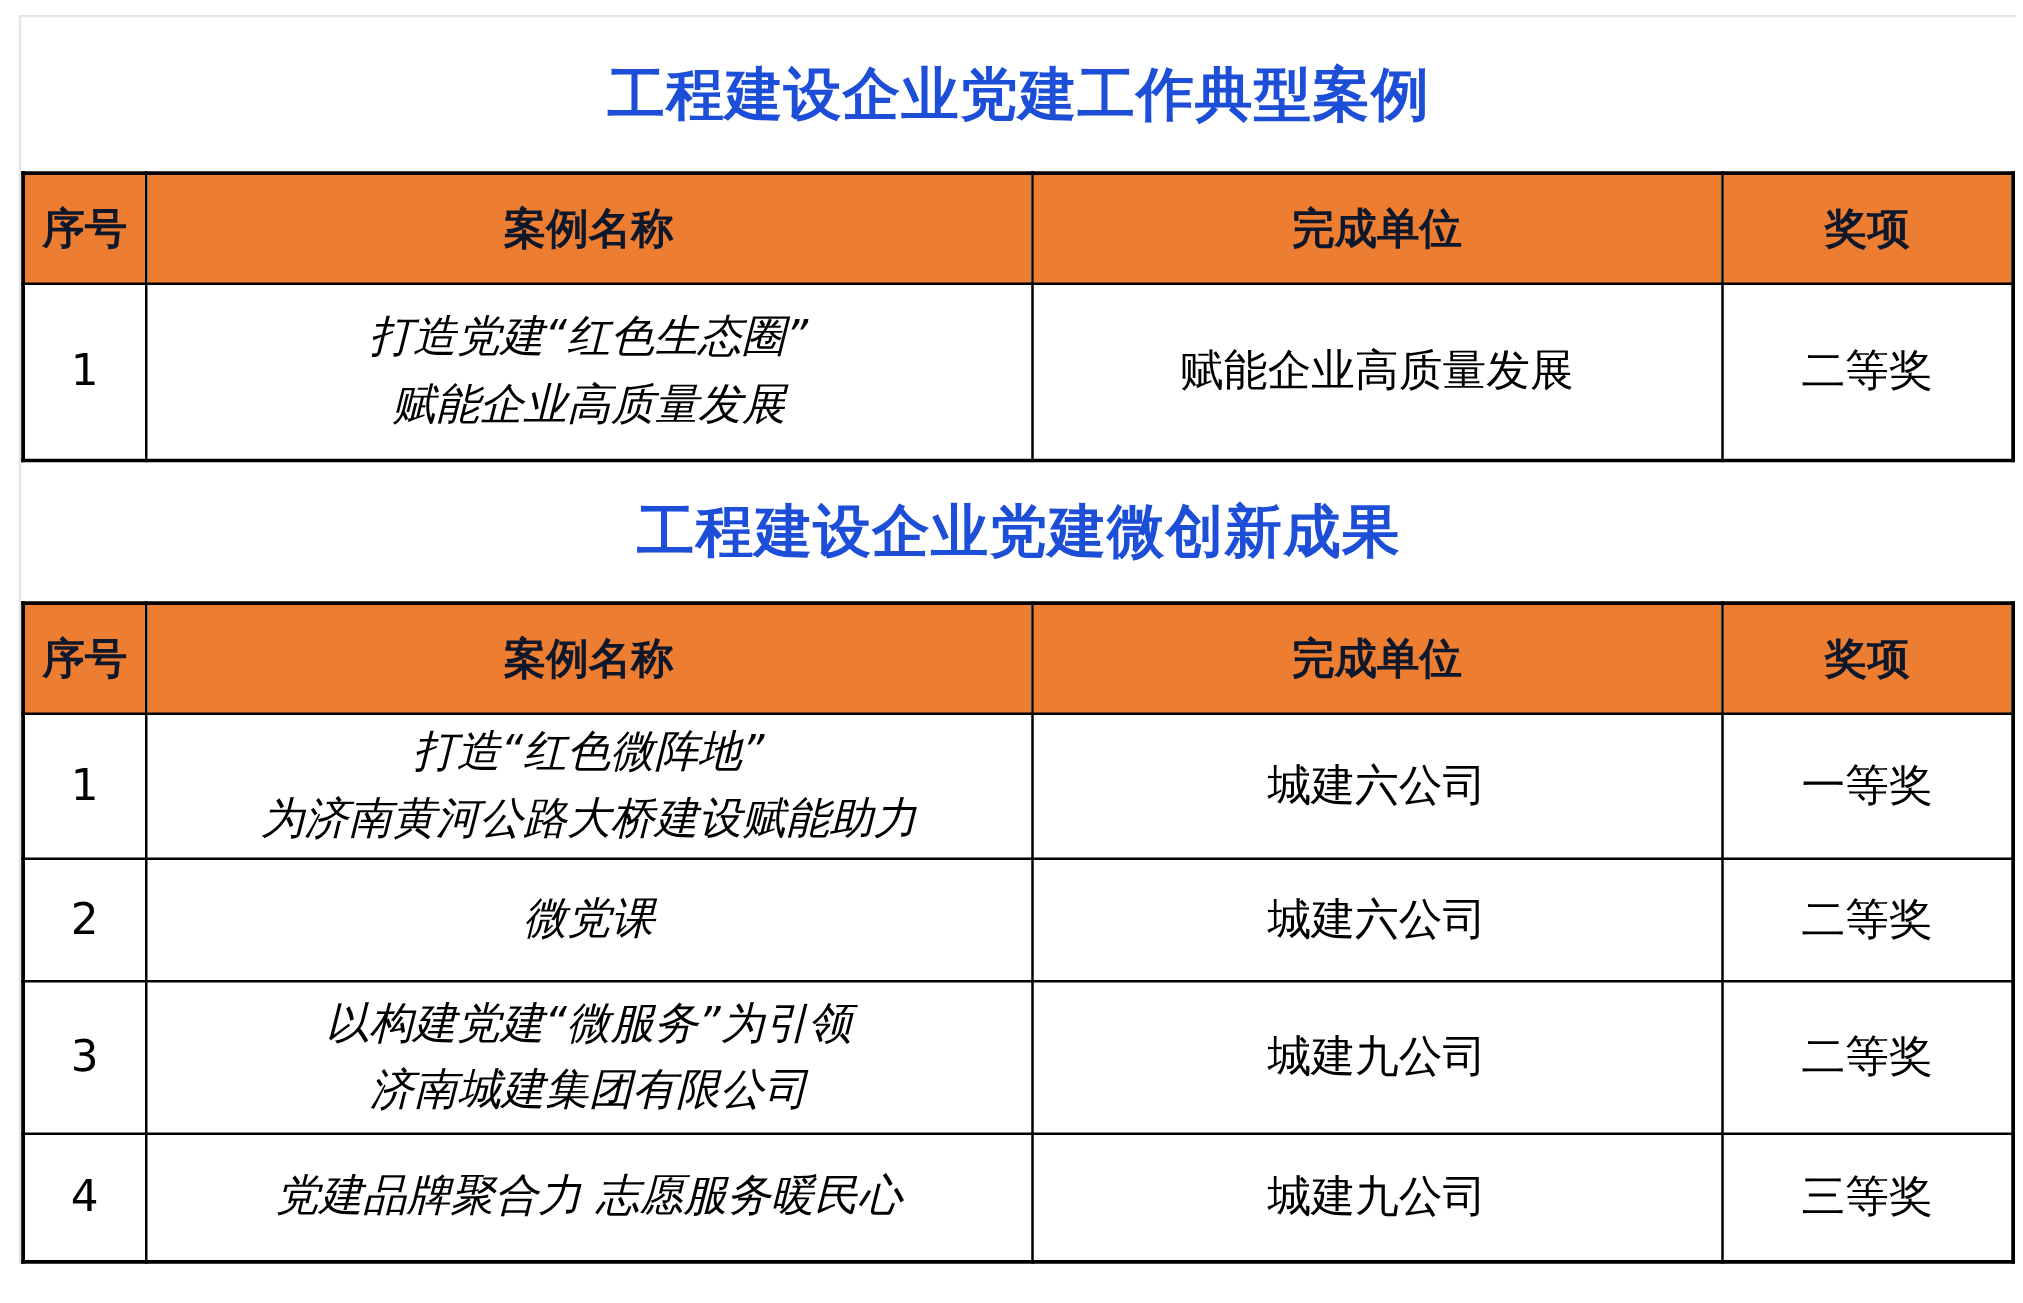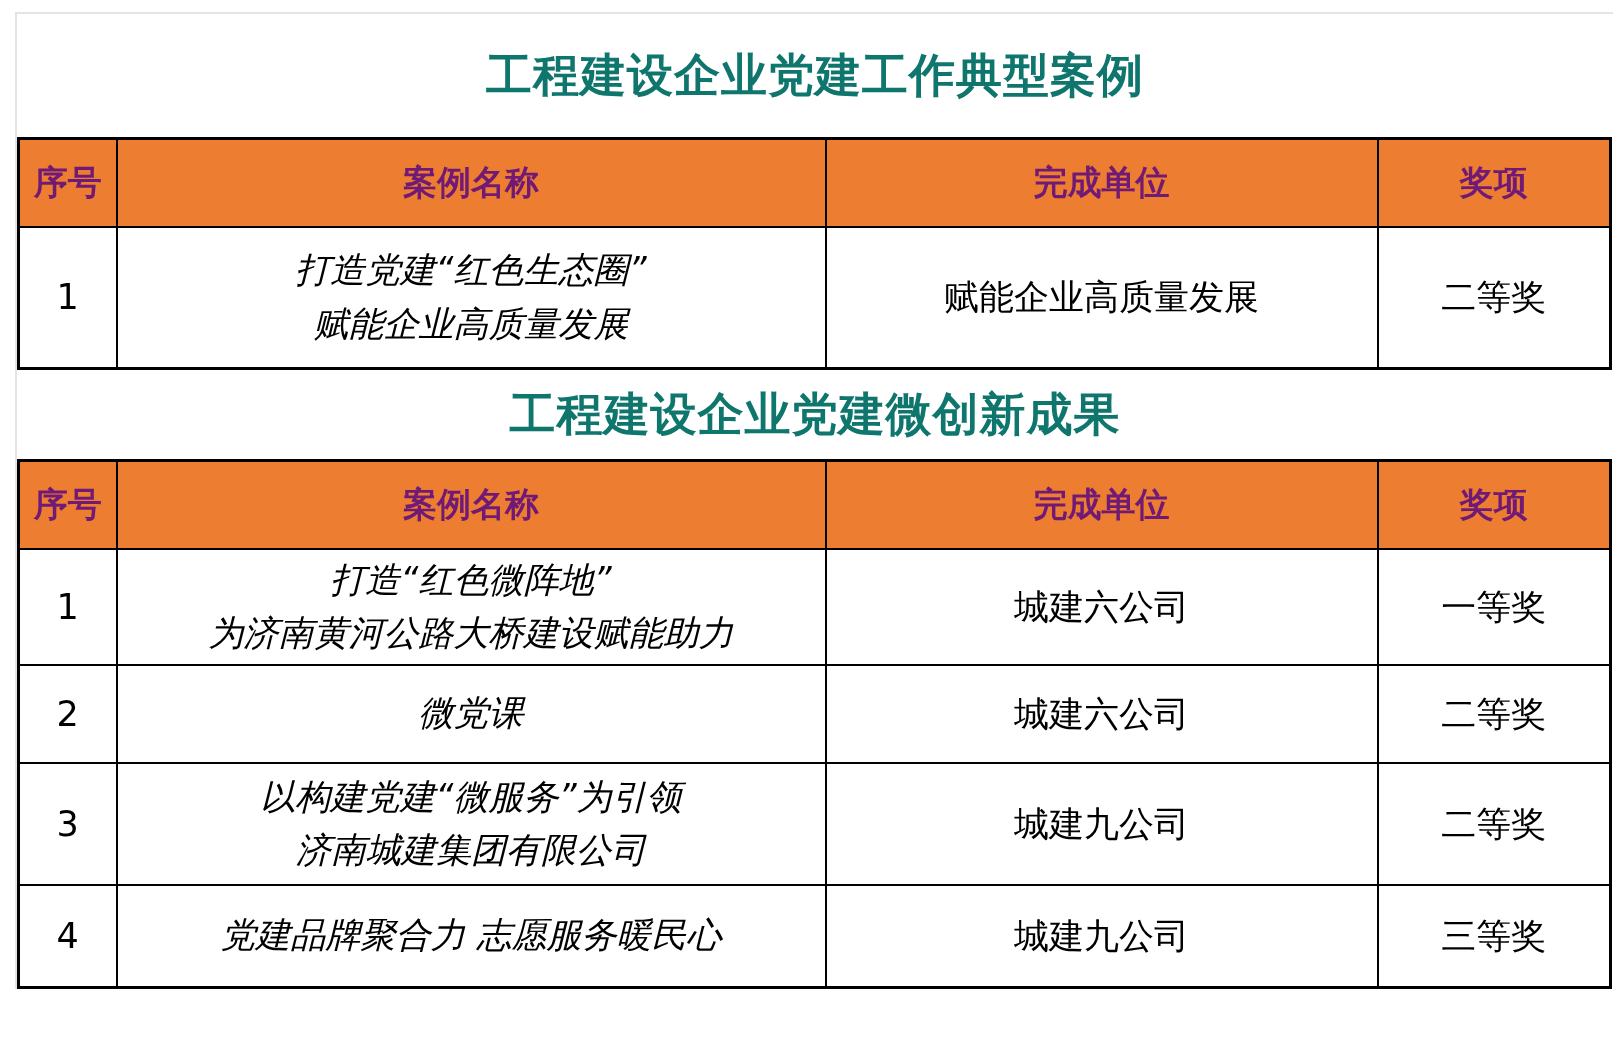--- a/index.html
+++ b/index.html
@@ -17,44 +17,44 @@
     border-left: 2px solid #e4e4e4;
     border-top: 2px solid #e4e4e4;
   }
   .title-band {
     display: flex;
     align-items: center;
     justify-content: center;
     background: #ffffff;
   }
   .title-band.first { height: 123px; }
-  .title-band.second { height: 89px; }
+  .title-band.second { height: 111px; }
   .section-title {
     font-size: 46px;
     font-weight: bold;
-    color: #0f766e;
+    color: #1d4ed8;
     letter-spacing: 1px;
     white-space: nowrap;
   }
   table.awards {
     border-collapse: collapse;
     table-layout: fixed;
     width: 1592px;
     border: 3px solid #000000;
   }
   table.awards th, table.awards td {
     border: 2px solid #000000;
     text-align: center;
     vertical-align: middle;
     padding: 0;
     overflow: hidden;
   }
   table.awards th {
     background: #ed7d31;
-    color: #701a75;
+    color: #0f172a;
     font-size: 34px;
     font-weight: bold;
     height: 86px;
   }
   table.awards td {
     color: #000000;
     font-size: 35px;
     font-weight: normal;
     line-height: 1.5;
   }

